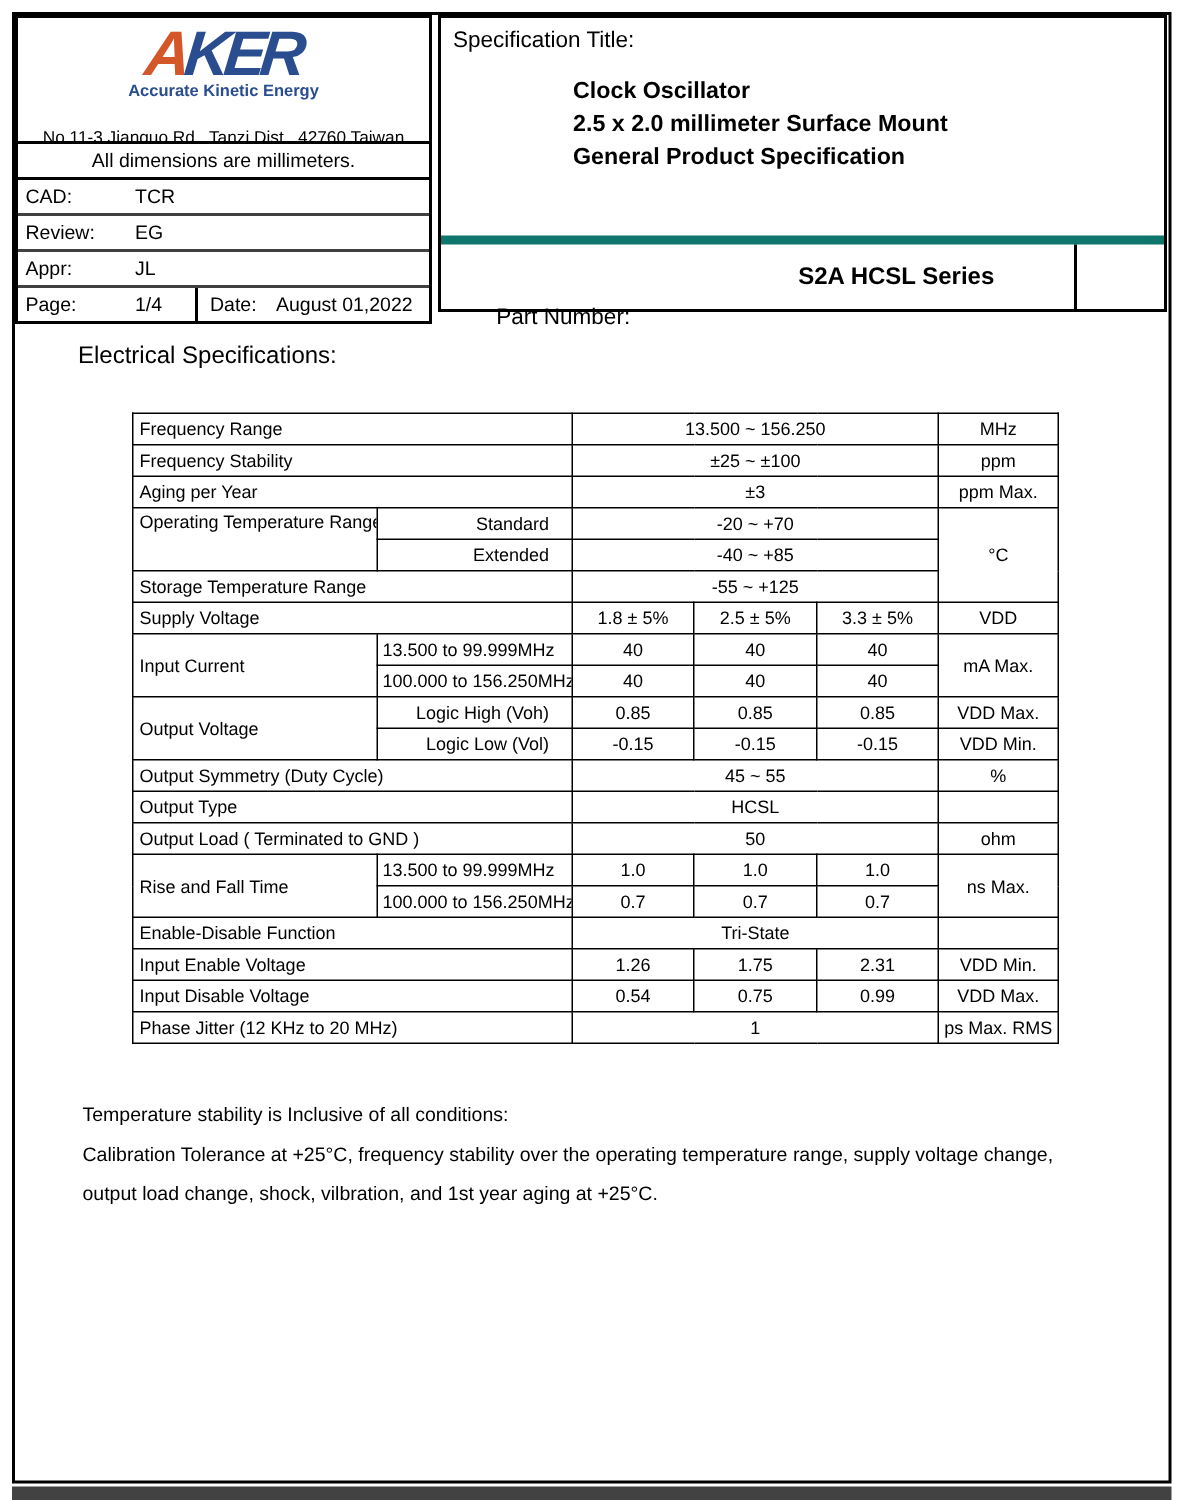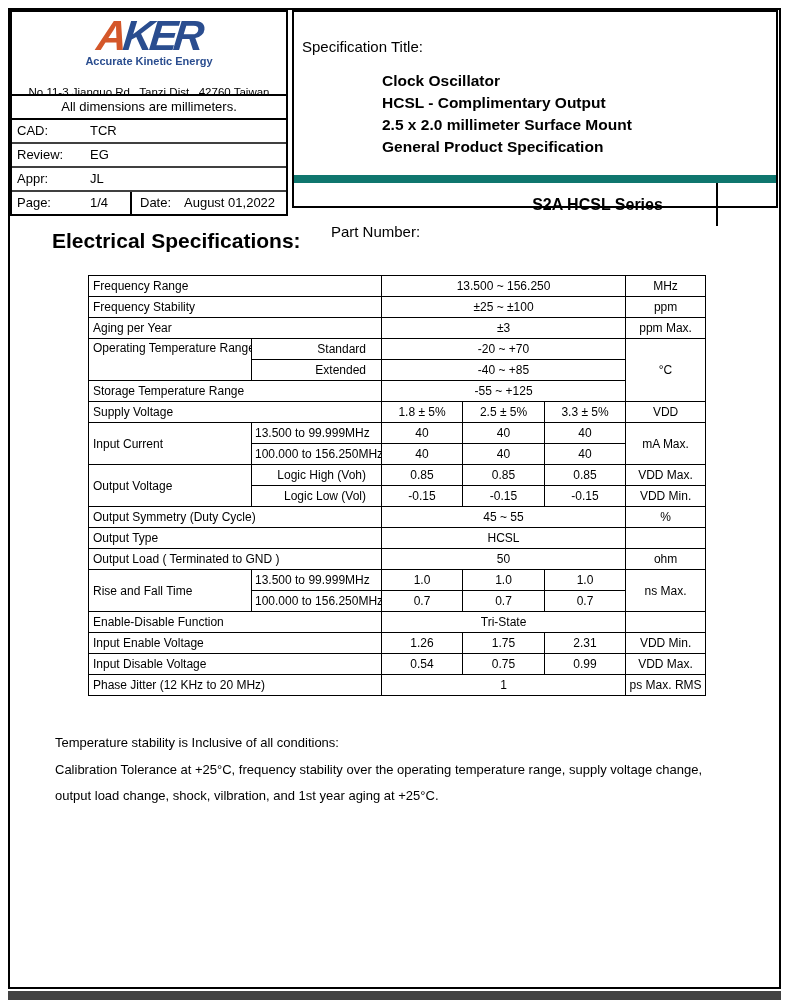--- a/index.html
+++ b/index.html
@@ -20,30 +20,30 @@
   .info-row { position:relative; height:24px; line-height:22px; border-bottom:2px solid #404040; font-size:13px; }
   .info-row:last-child { border-bottom:none; }
   .info-label { position:absolute; left:5px; top:0; }
   .info-value { position:absolute; left:78px; top:0; }
   .date-cell { position:absolute; left:118px; top:0; bottom:0; right:0; border-left:2px solid #000; }
   .date-label { position:absolute; left:8px; top:0; }
   .date-value { position:absolute; left:52px; top:0; }
 
   
   .hdr-right { position:absolute; left:292px; top:10px; width:486px; height:198px; border:2px solid #000; background:#fff; }
-  .spec-title-cell { height:151px; border-bottom:8px solid #0f766e; padding:6px 8px;margin-top:20px; }
+  .spec-title-cell { height:151px; border-bottom:6px solid #0f766e; padding:6px 8px; }
   .spec-title-label { font-size:15px; }
   .title-lines { margin:15px 0 0 80px; font-weight:bold; font-size:15.5px; line-height:22px; }
   .part-row { display:flex; height:43px; }
   .pn-label { width:165px; border-right:2px solid #000; display:flex; align-items:center; justify-content:center; font-size:15px;margin-top:48px; }
   .pn-value { width:239px; border-right:2px solid #000; display:flex; align-items:center; justify-content:center; font-weight:bold; font-size:16px;margin-left:20px; }
   .pn-empty { flex:1; }
 
   
-  .section-heading { position:absolute; left:52px; top:229px; font-size:21px; font-weight:bold; }
+  .section-heading { position:absolute; left:52px; top:229px; font-size:16px; font-weight:normal; }
 
   
   .spec-table { position:absolute; left:88px; top:275px; width:617px; border-collapse:collapse; table-layout:fixed; font-size:12px; }
   .spec-table td { border:1px solid #000; height:21px; padding:0 3px; text-align:center; vertical-align:middle; white-space:nowrap; overflow:hidden; }
   .spec-table td.param { text-align:left; padding-left:4px; }
   .spec-table td.subparam { text-align:right; padding-right:15px; }
   .spec-table td.vtop { vertical-align:top; padding-top:2px; }
 
   
   .notes { position:absolute; left:55px; top:730px; font-size:13px; line-height:26.5px; }
@@ -81,21 +81,20 @@
         <span class="date-value">August 01,2022</span>
       </span>
     </div>
   </div>
 
   <div class="hdr-right">
     <div class="spec-title-cell">
       <div class="spec-title-label">Specification Title:</div>
       <div class="title-lines">
         <div>Clock Oscillator</div>
-        <div>HCSL - Complimentary Output</div>
         <div>2.5 x 2.0 millimeter Surface Mount</div>
         <div>General Product Specification</div>
       </div>
     </div>
     <div class="part-row">
       <div class="pn-label">Part Number:</div>
       <div class="pn-value">S2A HCSL Series</div>
       <div class="pn-empty"></div>
     </div>
   </div>

